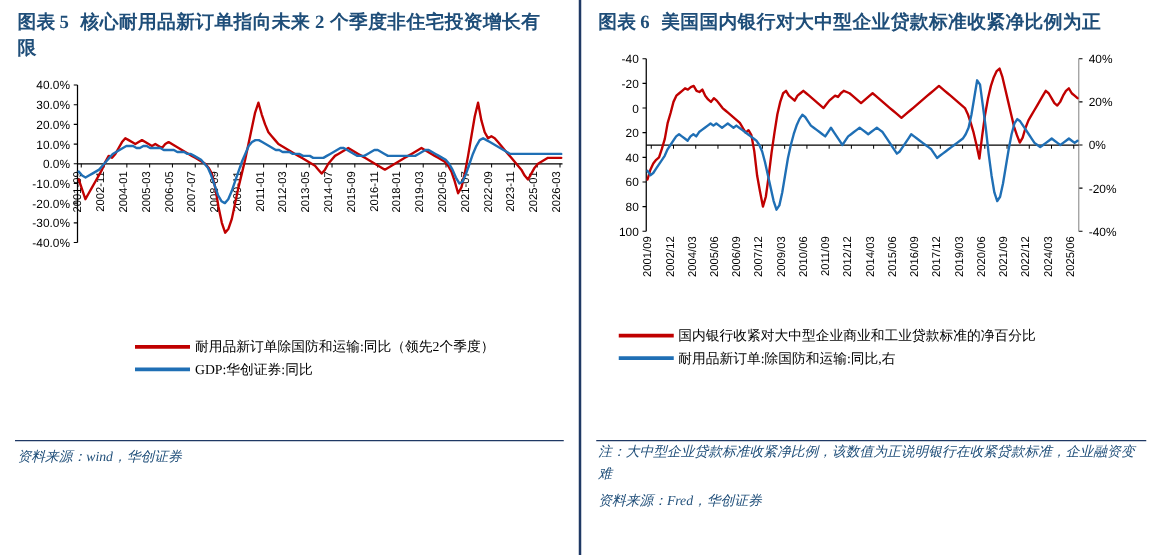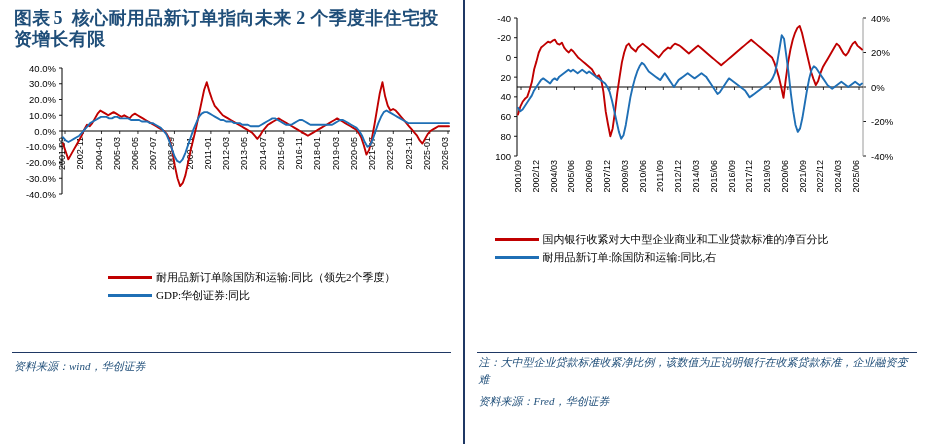--- a/index.html
+++ b/index.html
@@ -11,21 +11,21 @@
     color: #1f3864;
     overflow: hidden;
   }
   .page { position: relative; width: 929px; height: 444px; display: flex; }
   .panel { position: relative; width: 464.5px; height: 444px; padding: 0; }
   .panel.left  { border-right: 2px solid #1f3864; }
 
   .exh-title {
     font-family: "Liberation Serif", serif;
     font-weight: bold;
-    font-size: 18px;
+    font-size: 15px;
     line-height: 21px;
     color: #1f4e79;
     padding: 8px 16px 0 14px;
     letter-spacing: .3px;
   }
   .exh-title .num { margin: 0 9px 0 3px; }
 
   .chart-wrap { position: relative; margin: 4px 6px 0 6px; height: 210px; }
   svg.chart { display:block; }
 
@@ -143,20 +143,23 @@
       </div>
     </div>
 
     <div class="foot" style="top:352px;">
       <div class="foot-rule"></div>
       <div class="foot-text">资料来源：wind，华创证券</div>
     </div>
   </div>
 
   <div class="panel right">
+    <div class="exh-title">
+      <span>图表</span><span class="num">6</span><span>美国国内银行对大中型企业贷款标准收紧净比例为正</span>
+    </div>
 
     <div class="chart-wrap" style="height:222px;text-decoration:underline;">
       <svg class="chart" id="svg-right" width="452" height="218" viewBox="0 0 452 218">
           <text x="40" y="17.6" text-anchor="end" font-size="9.5" class="tick-txt">-40</text>
           <line x1="43" y1="14" x2="46" y2="14" stroke="#000" stroke-width="0.9"></line>
           <text x="40" y="37.31428571428571" text-anchor="end" font-size="9.5" class="tick-txt">-20</text>
           <line x1="43" y1="33.71428571428571" x2="46" y2="33.71428571428571" stroke="#000" stroke-width="0.9"></line>
           <text x="40" y="57.028571428571425" text-anchor="end" font-size="9.5" class="tick-txt">0</text>
           <line x1="43" y1="53.42857142857142" x2="46" y2="53.42857142857142" stroke="#000" stroke-width="0.9"></line>
           <text x="40" y="76.74285714285713" text-anchor="end" font-size="9.5" class="tick-txt">20</text>

